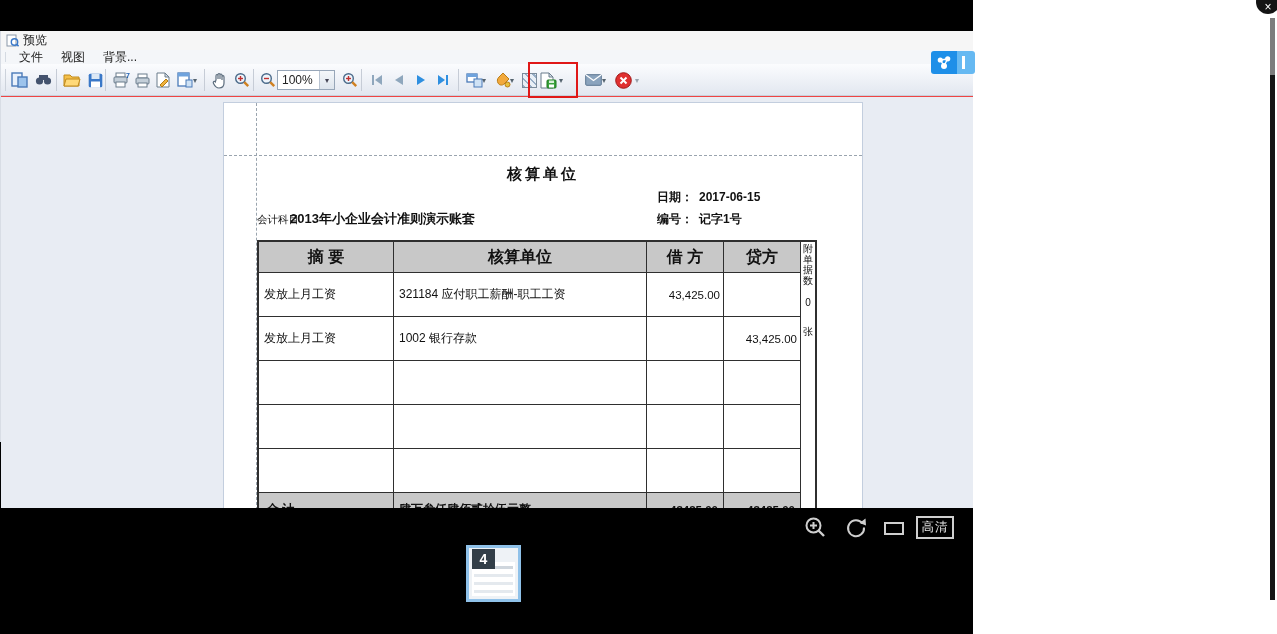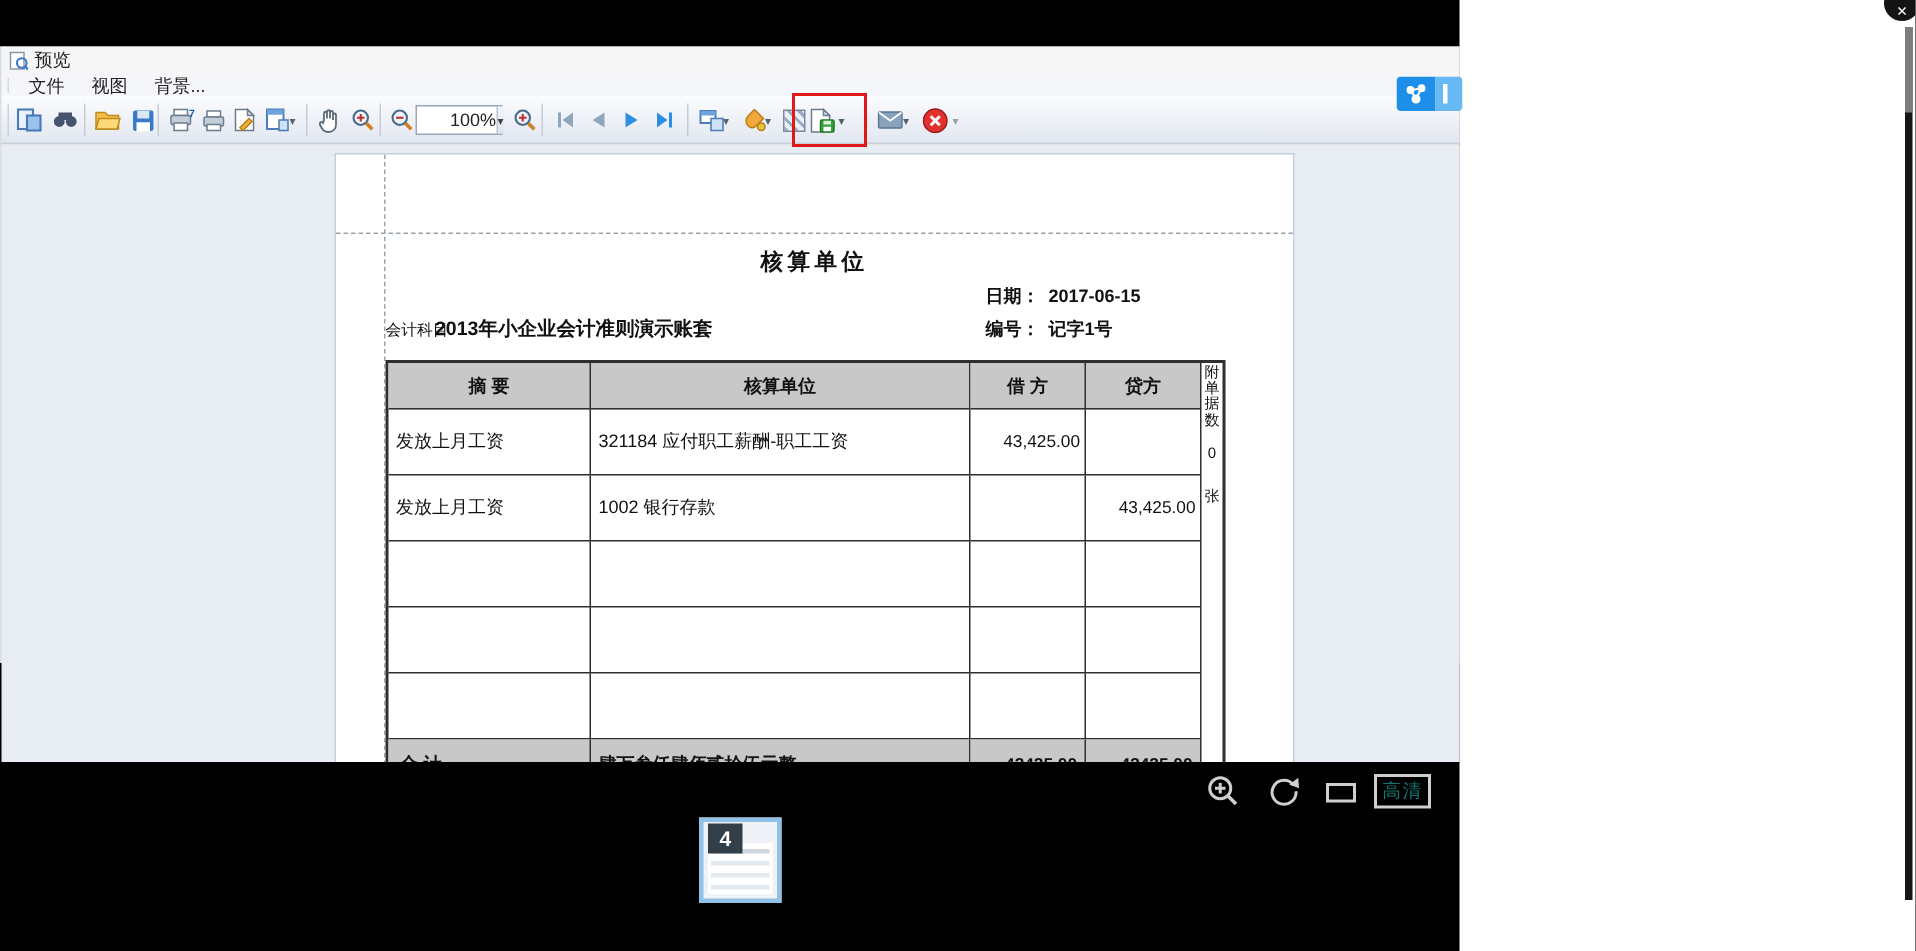--- a/index.html
+++ b/index.html
@@ -1,56 +1,56 @@
 <!DOCTYPE html>
 <html><head>
 <meta charset="utf-8">
 <style>
 *{margin:0;padding:0;box-sizing:border-box}
 html,body{width:1277px;height:634px;overflow:hidden}
 body{font-family:"Liberation Sans","DejaVu Sans",sans-serif;font-size:13px;color:#333}
 #app{position:relative;width:1277px;height:634px;background:#000;overflow:hidden}
 
-.win{position:absolute;left:0;top:31px;width:973px;height:411px;background:#e5e5e5;border-left:1px solid #d8dde5}
+.win{position:absolute;left:0;top:31px;width:973px;height:411px;background:#ef4444;border-left:1px solid #d8dde5}
 .titlebar{position:absolute;left:0;top:0;width:100%;height:19px;background:#f6f6f6;display:flex;align-items:center;padding-left:5px;gap:4px;font-size:12px;color:#222}
 .menubar{position:absolute;left:0;top:19px;width:100%;height:14px;background:#f4f6f9;display:flex;align-items:center;gap:18px;padding-left:18px;font-size:12px;color:#222}
 .menubar::before{content:"";position:absolute;left:4px;top:2px;width:1px;height:10px;background:#d4dae2}
 .menu-item{cursor:default}
 .toolbar{position:absolute;left:0;top:33px;width:100%;height:32px;background:linear-gradient(#fbfcfe,#e2e7f0);border-bottom:1px solid #c9d0da}
 .toolbar::before{content:"";position:absolute;left:4px;top:5px;width:1px;height:22px;background:#ccd2db}
 .tbtn{position:absolute;top:6px;width:20px;height:20px;display:flex;align-items:center;justify-content:center;cursor:pointer}
 .tcaret{position:absolute;top:12px;font-size:8px;color:#55636f;cursor:pointer}
 .tsep{position:absolute;top:5px;width:1px;height:22px;background:#c6ccd6}
 .combo{position:absolute;left:276px;top:6px;width:58px;height:20px;background:#fff;border:1px solid #97a6b8;display:flex;align-items:center;font-size:12px;color:#222}
-.combo .cv{flex:1;padding-left:22px}
+.combo .cv{flex:1;padding-left:4px}
 .combo .cbtn{width:15px;height:100%;border-left:1px solid #b9c4d2;background:linear-gradient(#f4f7fa,#dde4ec);display:flex;align-items:center;justify-content:center;font-size:8px;color:#445}
 .redbox{position:absolute;left:527px;top:-2px;width:50px;height:36px;border:2px solid #e01818;z-index:5}
 .docarea{position:absolute;left:0;top:66px;width:100%;height:411px;background:#e8ecf3}
 
 .page{position:absolute;left:222px;top:5px;width:640px;height:408px;background:#fff;border:1px solid #c3cede;border-bottom:none;overflow:hidden}
 .dash-v{position:absolute;left:32px;top:0;height:100%;border-left:1px dashed #9aa4ae}
 .dash-h{position:absolute;left:0;top:52px;width:100%;border-top:1px dashed #9aa4ae}
 .vtitle{position:absolute;left:0;top:62px;width:100%;text-align:center;font-size:15px;font-weight:bold;letter-spacing:3px;color:#111}
 .meta{position:absolute;font-size:12px;font-weight:bold;color:#111;white-space:nowrap}
 .vt{position:absolute;left:33px;top:137px;width:545px;border:2px solid #2f2f2f;background:#fff}
 .vrow{display:flex}
 .vrow>div{border-right:1px solid #2f2f2f;border-bottom:1px solid #2f2f2f;overflow:hidden}
 .vrow>div:last-child{border-right:none}
 .c1{width:135px}.c2{width:253px}.c3{width:77px}.c4{width:76px}
-.vhead>div{height:31px;background:#c8c8c8;display:flex;align-items:center;justify-content:center;font-size:12px;font-weight:bold;color:#111}
+.vhead>div{height:31px;background:#c8c8c8;display:flex;align-items:center;justify-content:center;font-size:16px;font-weight:bold;color:#111}
 .vdata>div{height:44px;font-size:12px;color:#111;display:flex;align-items:center;padding:0 5px}
 .vdata .amt{justify-content:flex-end;font-size:11.5px;padding-right:3px}
 .vtotal>div{height:33px;background:#c8c8c8;display:flex;align-items:center;font-size:12px;font-weight:bold;color:#111;border-bottom:none;padding:0 5px}
 .vtotal .amt{justify-content:flex-end;font-size:11.5px}
 .sidecol{position:absolute;left:576px;top:137px;width:17px;height:271px;border:2px solid #2f2f2f;border-left:1px solid #2f2f2f;background:#fff;display:flex;flex-direction:column;align-items:center;font-size:10px;line-height:10.5px;color:#111;padding-top:2px}
 .sidecol .g1{margin-top:12px}.sidecol .g2{margin-top:18px}
 
 .bbar{position:absolute;left:0;top:508px;width:973px;height:126px;background:#000}
 .bctrl{position:absolute;cursor:pointer}
-.hdbtn{position:absolute;left:916px;top:8px;width:38px;height:23px;border:2px solid #cfcfcf;color:#0f766e;font-size:12.5px;display:flex;align-items:center;justify-content:center;letter-spacing:1px;cursor:pointer}
+.hdbtn{position:absolute;left:916px;top:8px;width:38px;height:23px;border:2px solid #cfcfcf;color:#e5e5e5;font-size:12.5px;display:flex;align-items:center;justify-content:center;letter-spacing:1px;cursor:pointer}
 .thumb{position:absolute;left:466px;top:37px;width:55px;height:57px;border:3px solid #8fc1e9;background:#eef2f6;cursor:pointer}
 .thumb .mini{position:absolute;left:3px;top:14px;right:3px;bottom:3px;background:#fff}
 .thumb .ml{position:absolute;left:2px;right:2px;height:3px;background:#cfd6dd}
 .badge4{position:absolute;left:3px;top:1px;width:23px;height:20px;background:#323e48;color:#fff;font-size:14px;font-weight:bold;display:flex;align-items:center;justify-content:center}
 
 .sharebtn{position:absolute;left:931px;top:51px;width:44px;height:23px;border-radius:3px;overflow:hidden;display:flex;cursor:pointer;z-index:6}
 .sharebtn .lg{width:26px;background:#1e8fe8;display:flex;align-items:center;justify-content:center}
 .sharebtn .tx{flex:1;background:#66b9f2;position:relative}
 .sharebtn .tx::after{content:"";position:absolute;left:5px;top:5px;width:3px;height:13px;background:#fff}
 

